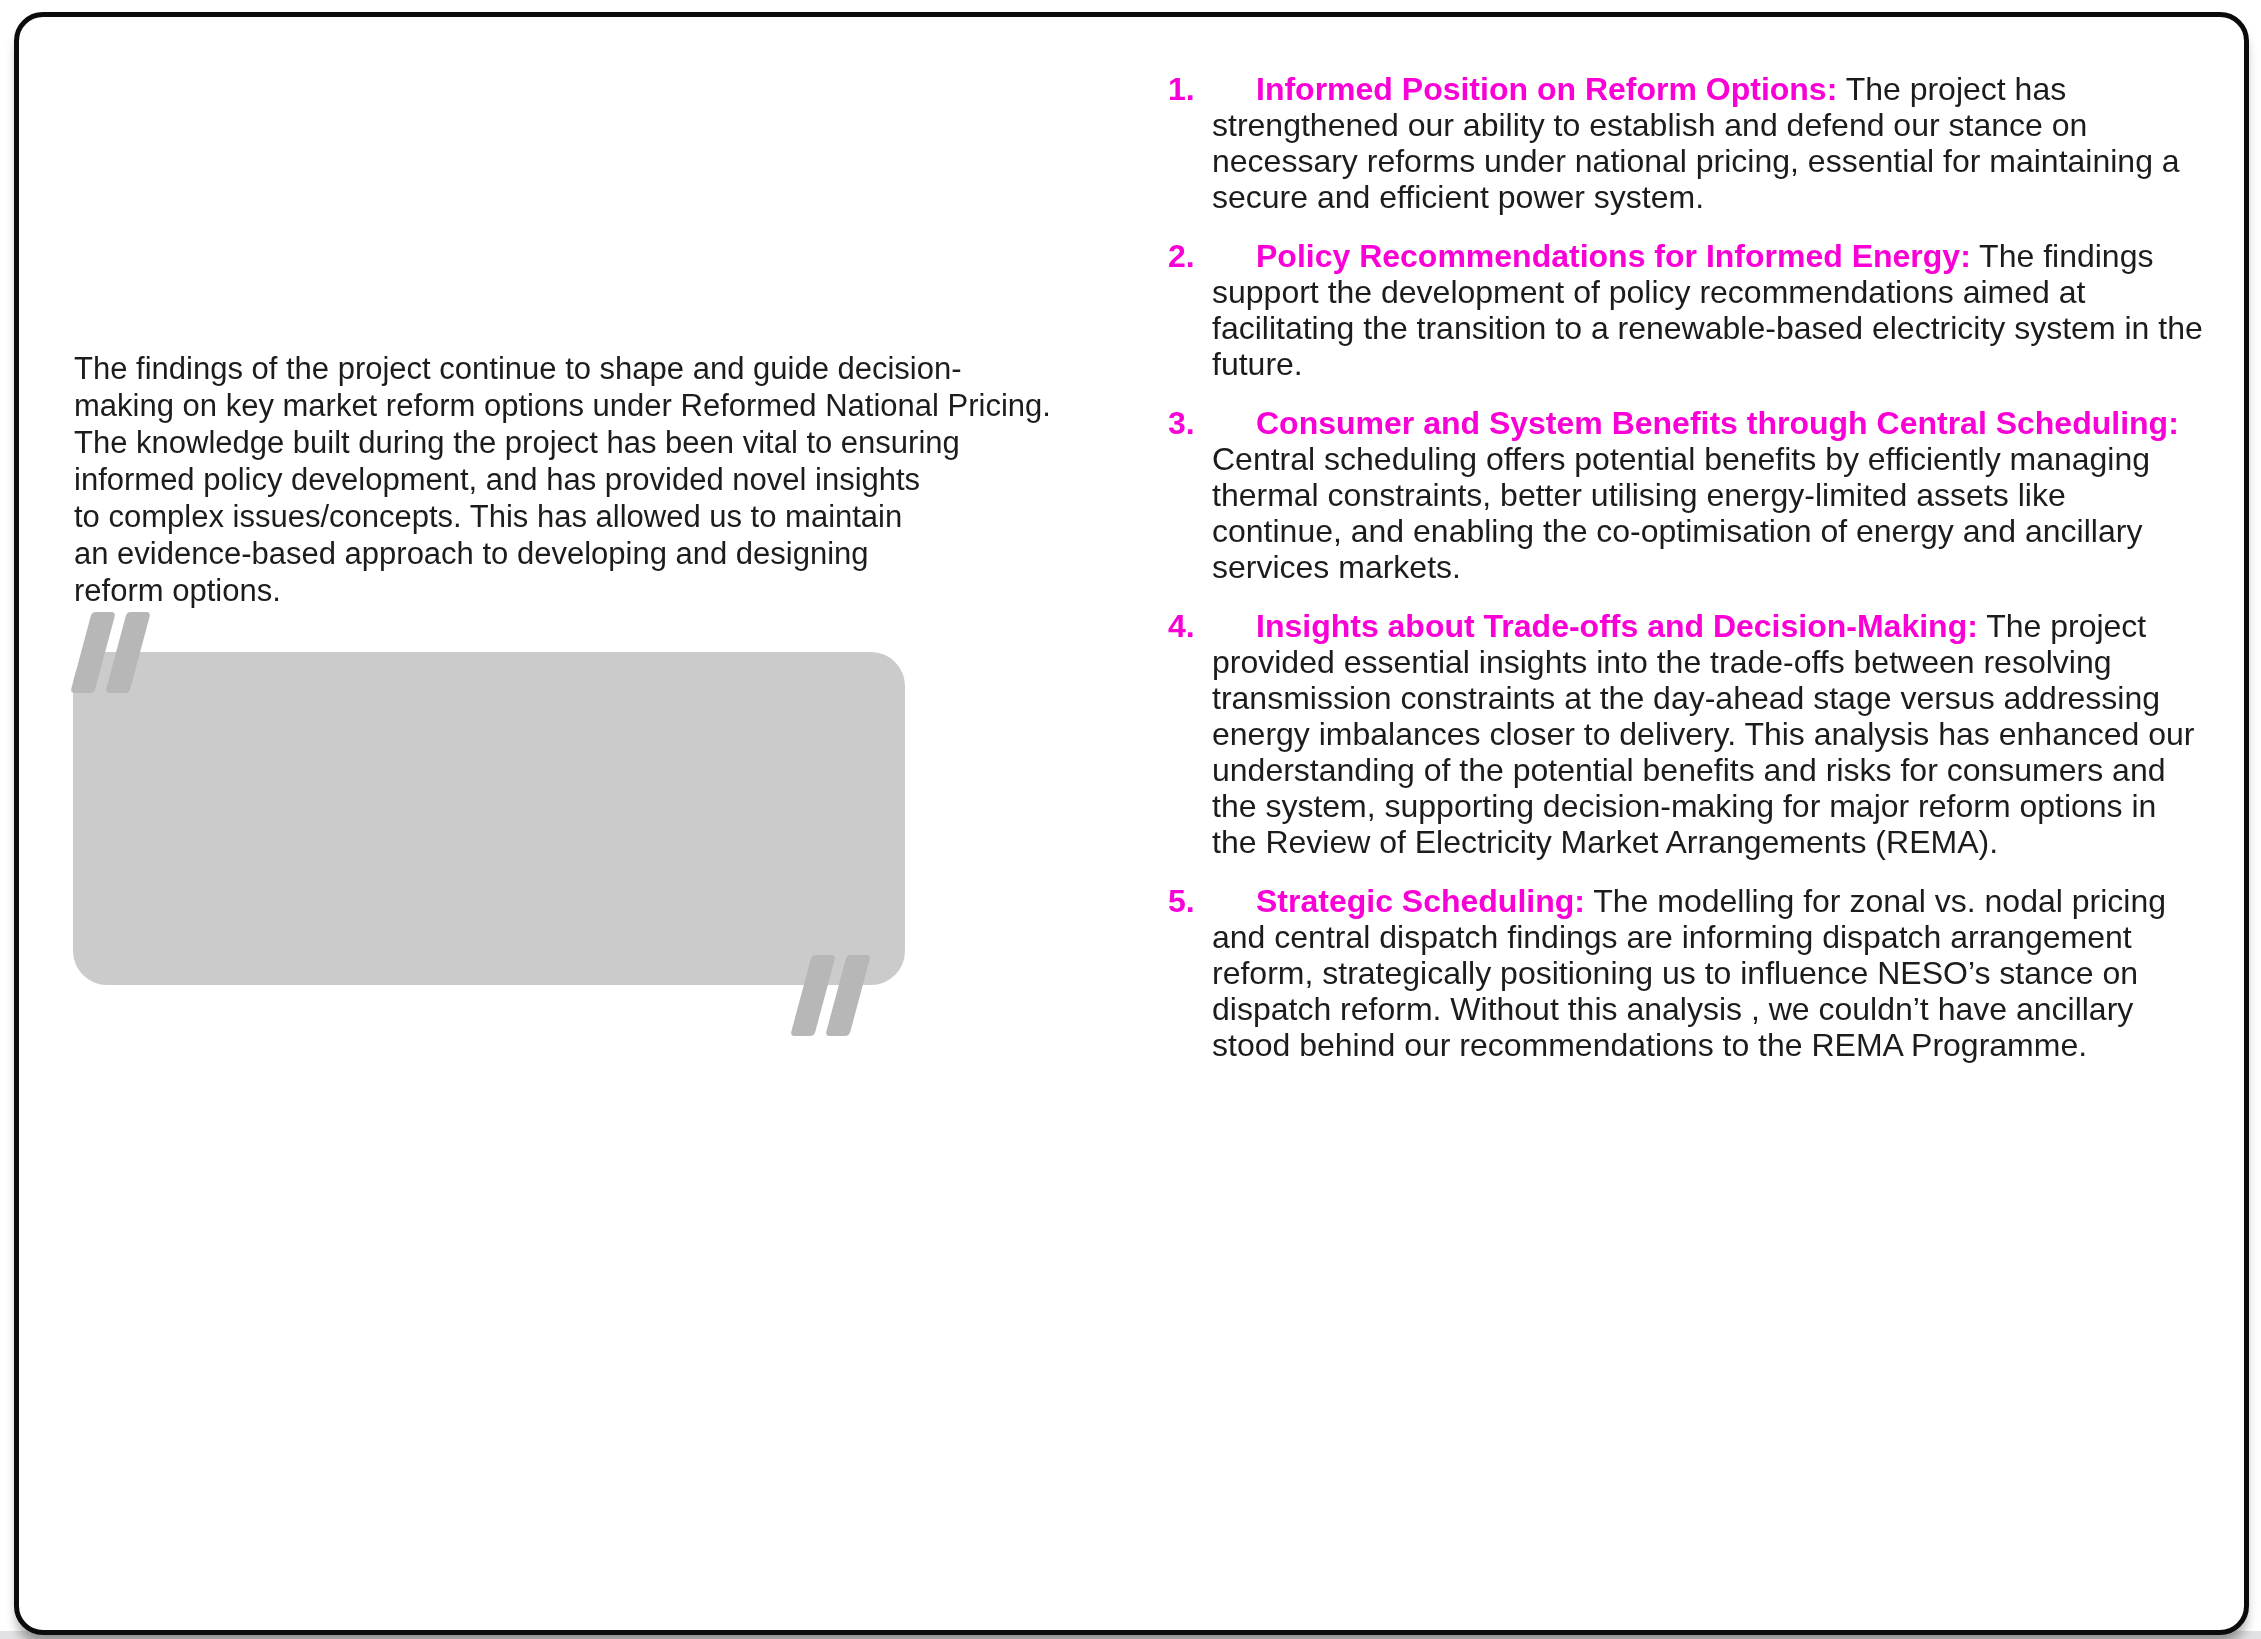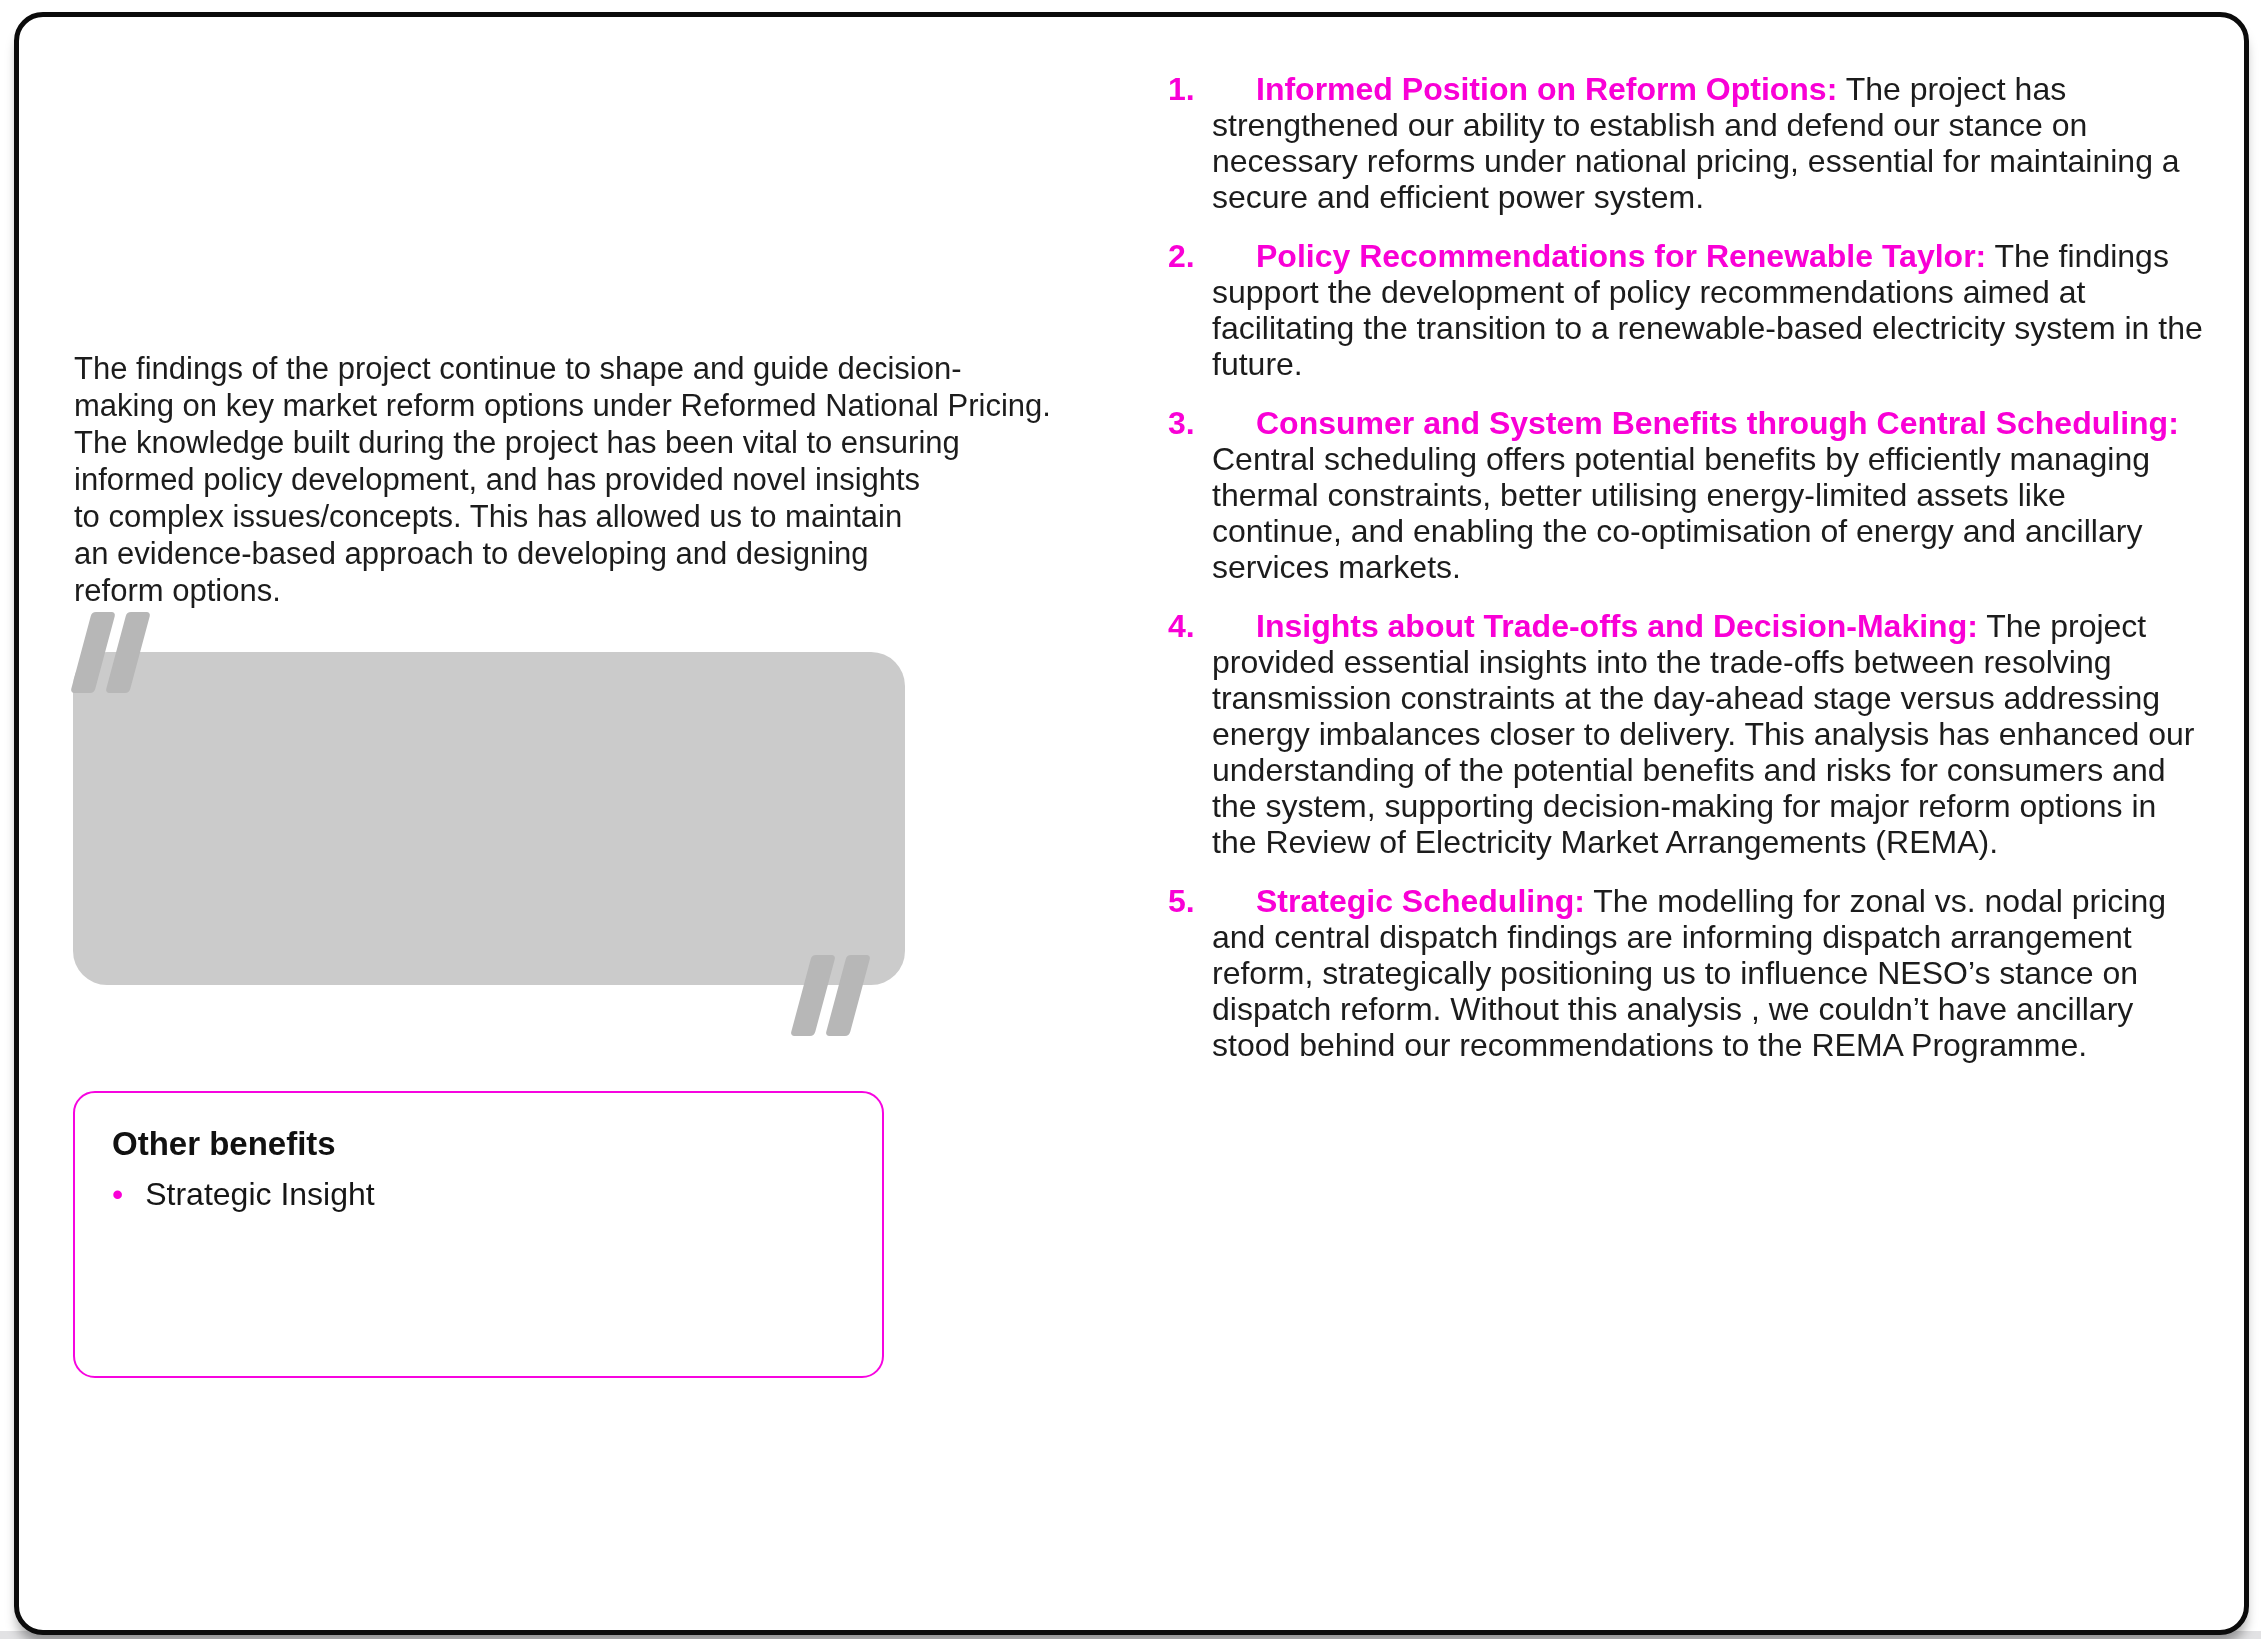--- a/index.html
+++ b/index.html
@@ -161,37 +161,30 @@
     <div class="bar"></div>
     <div class="bar"></div>
   </div>
 
 
   <div class="qmark qmark-close">
     <div class="bar"></div>
     <div class="bar"></div>
   </div>
 
-  <div class="benefits-box">
-    <div class="bb-heading">Other benefits</div>
-    <div class="bb-item">
-      <span class="bb-dot">•</span>
-      <span>Strategic Insight</span>
-    </div>
-  </div>
 
   <ol class="benefit-list">
     <li>
       <span class="li-num">1.</span>
       <span class="li-head">Informed Position on Reform Options:</span> 
       <span>The project has strengthened our ability to establish and defend our stance on necessary reforms under national pricing, essential for maintaining a secure and efficient power system.</span>
     </li>
     <li>
       <span class="li-num">2.</span>
-      <span class="li-head">Policy Recommendations for Renewable Taylor:</span> 
+      <span class="li-head">Policy Recommendations for Informed Energy:</span> 
       <span>The findings support the development of policy recommendations aimed at facilitating the transition to a renewable-based electricity system in the future.</span>
     </li>
     <li>
       <span class="li-num">3.</span>
       <span class="li-head">Consumer and System Benefits through Central Scheduling:</span> 
       <span>Central scheduling offers potential benefits by efficiently managing thermal constraints, better utilising energy-limited assets like continue, and enabling the co-optimisation of energy and ancillary services markets.</span>
     </li>
     <li>
       <span class="li-num">4.</span>
       <span class="li-head">Insights about Trade-offs and Decision-Making:</span> 

